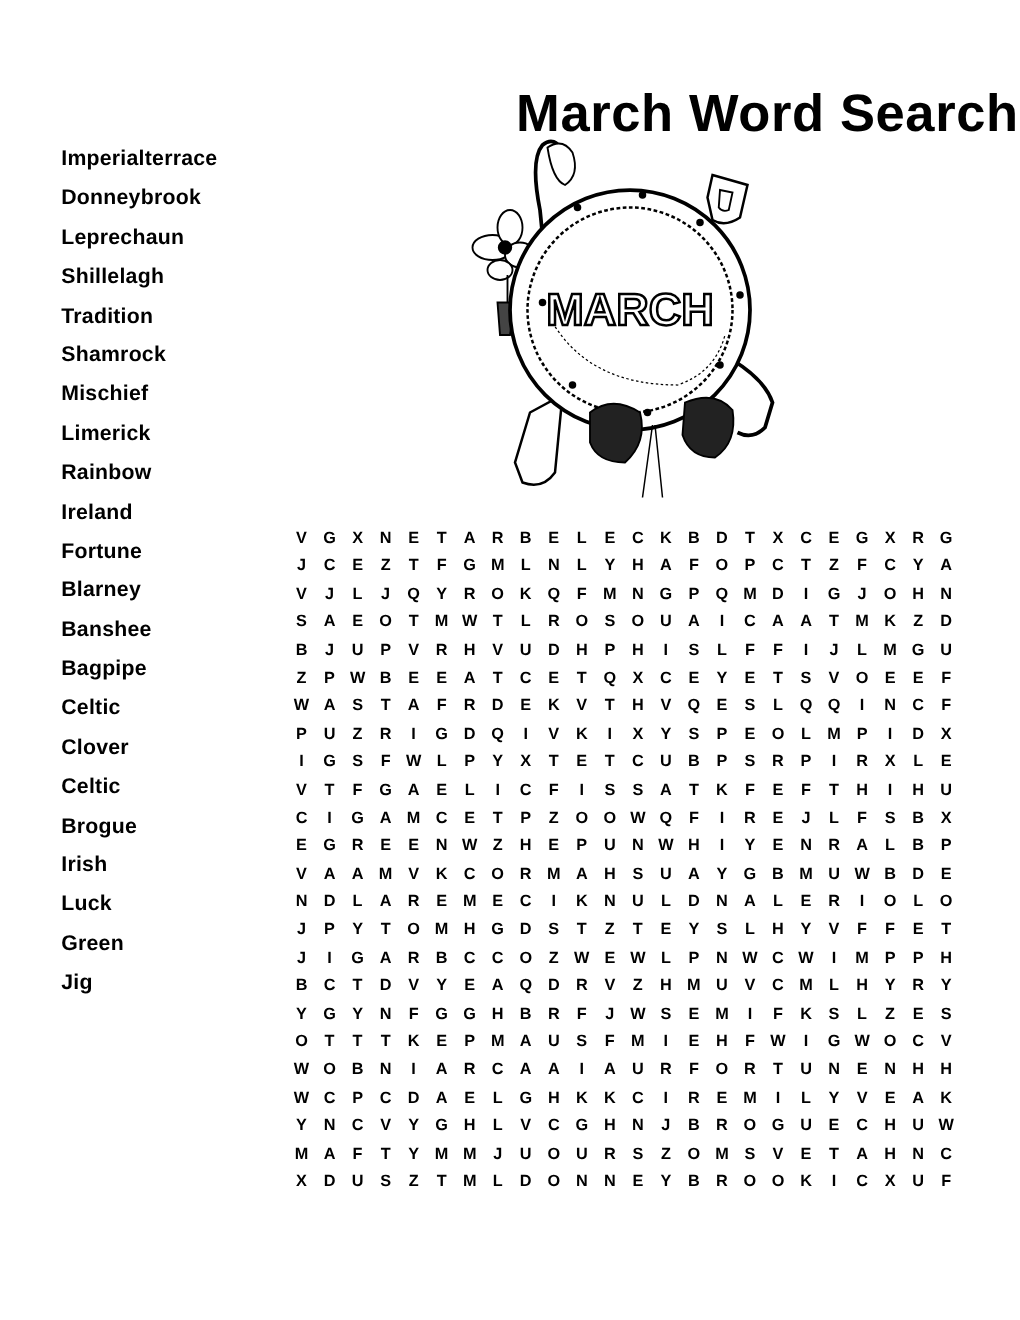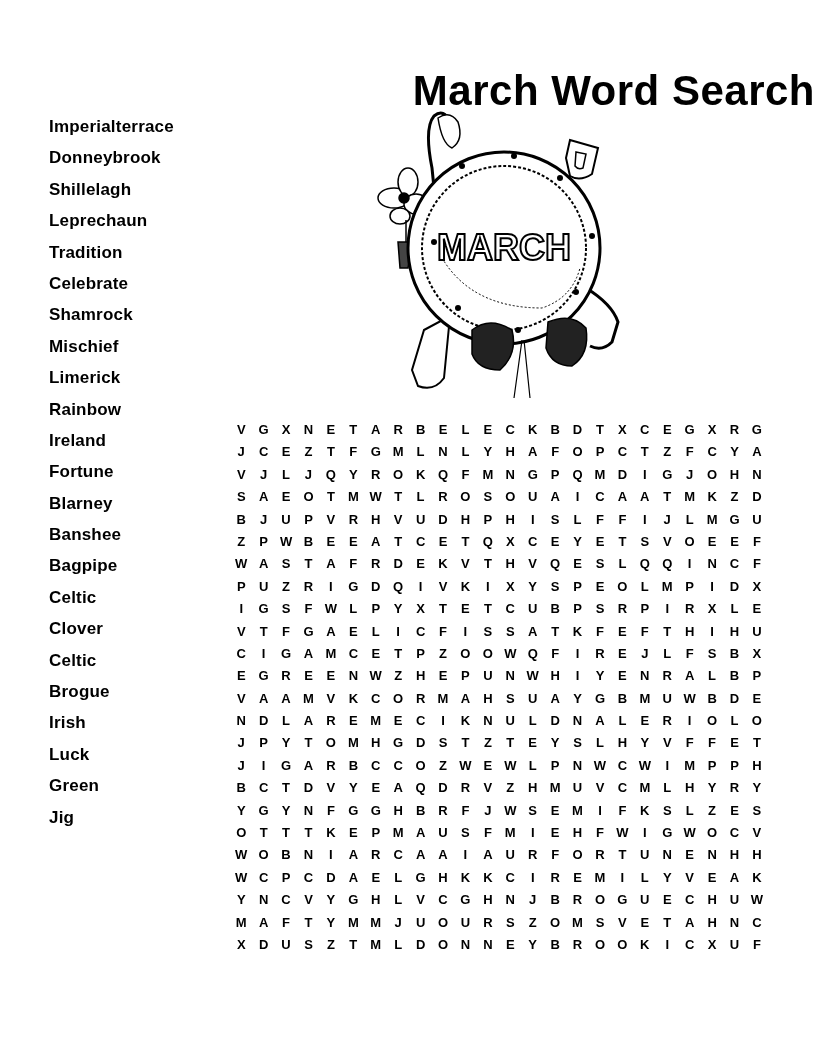--- a/index.html
+++ b/index.html
@@ -34,24 +34,23 @@
     }
   </style>
 </head>
 <body>
 
 <h1 class="title">March Word Search</h1>
 
 <ul class="word-list" id="word-list">
     <li>Imperialterrace</li>
     <li>Donneybrook</li>
+    <li>Leprechaun</li>
     <li>Shillelagh</li>
-    <li>Leprechaun</li>
     <li>Tradition</li>
-    <li>Celebrate</li>
     <li>Shamrock</li>
     <li>Mischief</li>
     <li>Limerick</li>
     <li>Rainbow</li>
     <li>Ireland</li>
     <li>Fortune</li>
     <li>Blarney</li>
     <li>Banshee</li>
     <li>Bagpipe</li>
     <li>Celtic</li>

